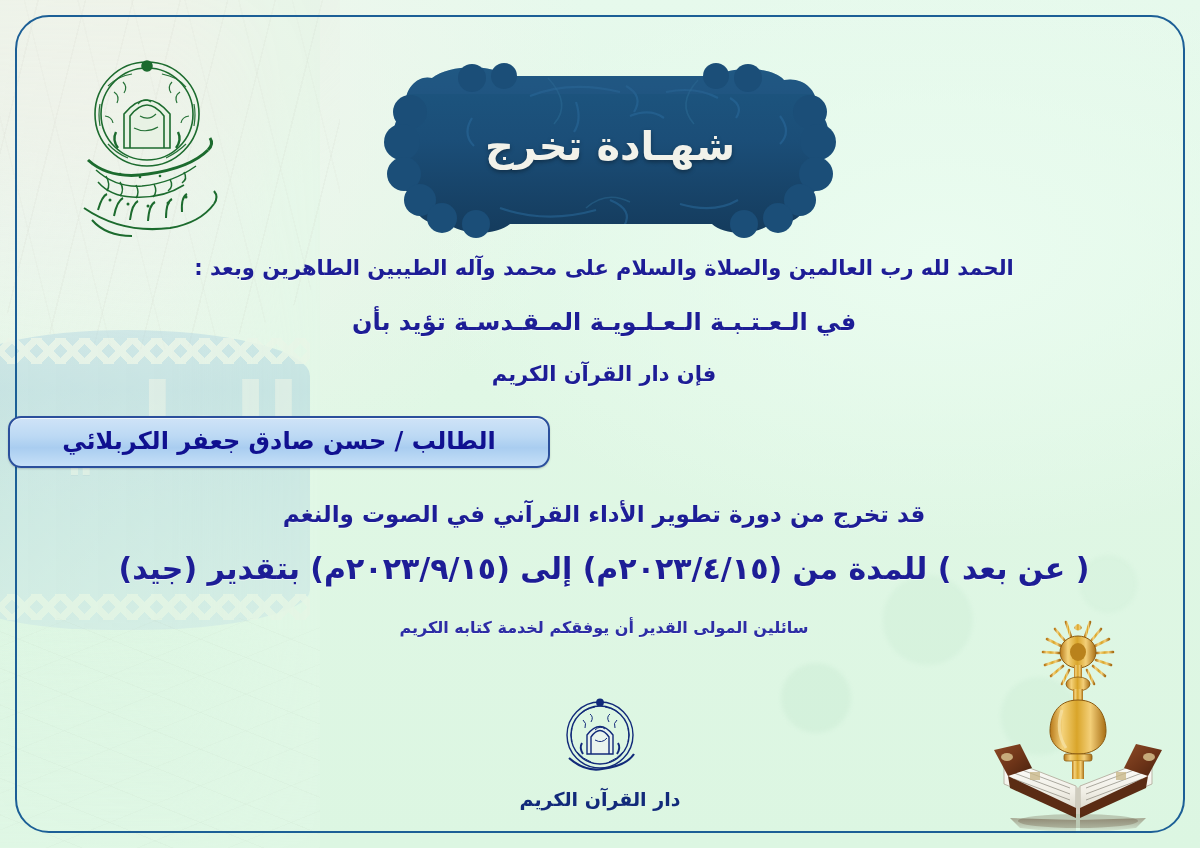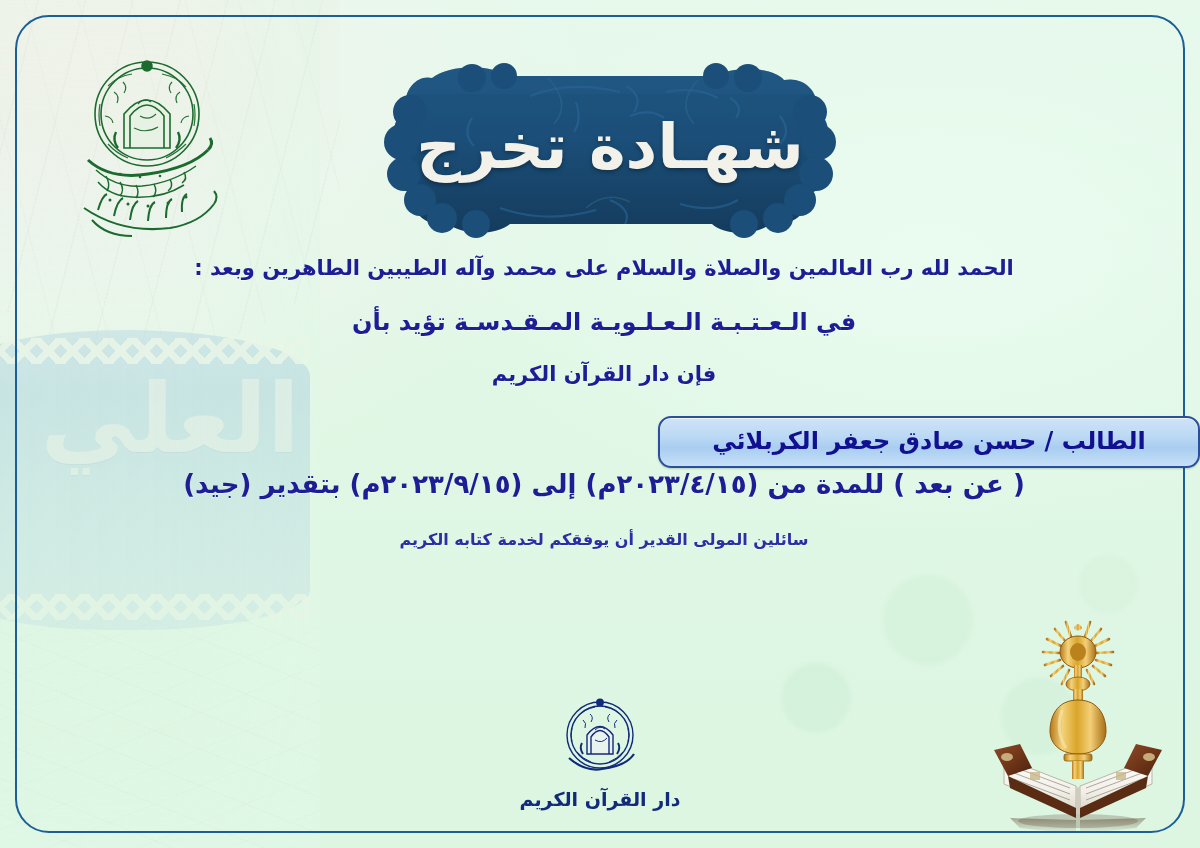--- a/index.html
+++ b/index.html
@@ -125,21 +125,21 @@
   
   .title-banner{
     position:absolute;left:380px;top:58px;width:460px;height:182px;
   }
   .title-banner svg{position:absolute;inset:0;width:100%;height:100%;}
   .title-banner .title-text{
     position:absolute;inset:0;
     display:flex;align-items:center;justify-content:center;
     color:#f2f2ea;
     font-family:"DejaVu Sans","Liberation Sans",sans-serif;
-    font-size:62px;font-weight:700;
+    font-size:40px;font-weight:700;
     letter-spacing:2px;
     direction:rtl;
     text-shadow:0 2px 4px rgba(0,0,0,.35);
     padding-bottom:6px;
     white-space:nowrap;
   }
 
   
   .body{
     position:absolute;left:8px;right:0;top:255px;
@@ -150,29 +150,29 @@
   .line{
     font-weight:700;
     letter-spacing:0px;
     line-height:1.25;
     text-shadow:0 1px 0 rgba(255,255,255,.5);
   }
   .l-1{font-size:21px;margin:0 0 26px 0;}
   .l-2{font-size:21px;margin:0 0 28px 0;}
   .l-3{font-size:24px;margin:0 0 24px 0;letter-spacing:1px;}
   .l-4{font-size:23px;margin:32px 0 22px 0;}
-  .l-5{font-size:26px;margin:0 0 30px 0;}
+  .l-5{font-size:30px;margin:0 0 30px 0;}
   .l-6{
     font-size:16px;font-weight:700;color:#2d2da5;
     margin:12px;letter-spacing:.5px;
   }
 
   
   .name-plate-wrap{
-    display:flex;justify-content:flex-start;margin:6px 0 0 0;
+    display:flex;justify-content:flex-end;margin:6px 0 0 0;
   }
   .name-plate{
     display:inline-block;
     min-width:470px;
     padding:9px 34px 11px 34px;
     border:2px solid #2b4f9c;
     border-radius:13px;
     background:linear-gradient(180deg,#cfe3f7 0%,#bcd9f4 38%,#a9cdf0 62%,#c6e0f8 100%);
     box-shadow:0 1px 2px rgba(0,0,0,.18), inset 0 1px 0 rgba(255,255,255,.65);
     color:#101090;
@@ -369,20 +369,21 @@
     <p class="line l-1">الحمد لله رب العالمين والصلاة والسلام على محمد وآله الطيبين الطاهرين وبعد :</p>
 
     <p class="line l-3">في الـعـتـبـة الـعـلـويـة المـقـدسـة تؤيد بأن</p>
 
     <p class="line l-2">فإن دار القرآن الكريم</p>
 
     <div class="name-plate-wrap">
       <div class="name-plate">الطالب / حسن صادق جعفر الكربلائي</div>
     </div>
 
+    <p class="line l-4">قد تخرج من دورة تطوير الأداء القرآني في الصوت والنغم</p>
 
     <p class="line l-5">( عن بعد ) للمدة من (٢٠٢٣/٤/١٥م) إلى (٢٠٢٣/٩/١٥م) بتقدير (جيد)</p>
 
     <p class="line l-6">سائلين المولى القدير أن يوفقكم لخدمة كتابه الكريم</p>
   </div>
 
   <div class="seal">
     <div class="seal-mark">
       <svg viewBox="0 0 82 82" xmlns="http://www.w3.org/2000/svg">
         <g stroke="#122a7a" fill="none" stroke-width="1.4">

